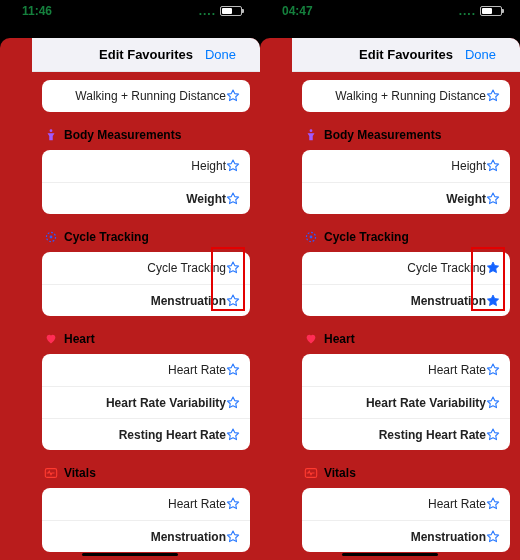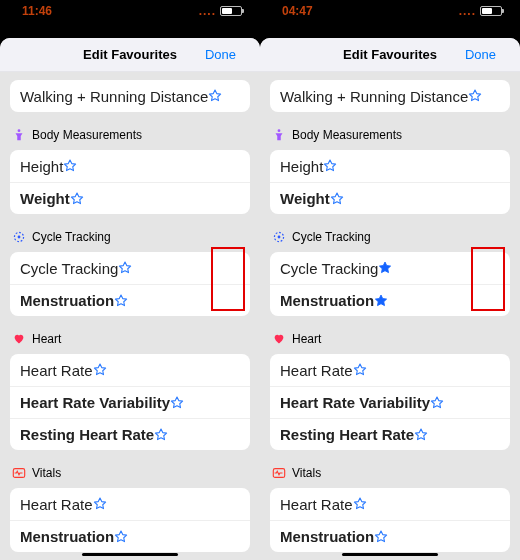--- a/index.html
+++ b/index.html
@@ -1,35 +1,35 @@
 <!DOCTYPE html>
 <html><head>
 <meta charset="utf-8">
 <style>
   * { box-sizing: border-box; margin: 0; padding: 0; font-family: -apple-system, "Helvetica Neue", Arial, sans-serif; }
   html, body { width: 520px; height: 560px; background: #000; overflow: hidden; }
   .stage { position: relative; width: 520px; height: 560px; background: #000; display: flex; }
   .phone { width: 260px; height: 560px; background: #000; display: flex; flex-direction: column; overflow: hidden; }
-  .statusbar { height: 22px; color: #c2410c; display: flex; align-items: center; justify-content: space-between; padding: 0 18px 0 22px; font-size: 12px; font-weight: 600; }
+  .statusbar { height: 22px; color: #15803d; display: flex; align-items: center; justify-content: space-between; padding: 0 18px 0 22px; font-size: 12px; font-weight: 600; }
   .sb-right { display: flex; align-items: center; gap: 4px; }
   .dots { letter-spacing: 1px; font-weight: 700; }
   .battery { position: relative; width: 22px; height: 10px; border: 1px solid #bbb; border-radius: 2px; }
   .battery::after { content: ""; position: absolute; right: -3px; top: 2px; width: 2px; height: 4px; background: #bbb; border-radius: 0 1px 1px 0; }
   .battery .fill { position: absolute; left: 1px; top: 1px; bottom: 1px; width: 50%; background: #fff; border-radius: 1px; }
   .sheet-gap { height: 16px; background: #000; }
-  .sheet { flex: 1; background: #e5e5e5; border-radius: 10px 10px 0 0; overflow: hidden; position: relative; }
+  .sheet { flex: 1; background: #b91c1c; border-radius: 10px 10px 0 0; overflow: hidden; position: relative; padding-left: 32px; }
   .sheet::before { content:""; position:absolute; left:0; right:0; top:-6px; height:6px; background:#666; border-radius:8px 8px 0 0; opacity:.35; }
   .navbar { height: 34px; display: flex; align-items: center; justify-content: center; position: relative; background: #f2f2f7; border-bottom: 1px solid #e5e5ea; }
   .nav-title { font-size: 13px; font-weight: 600; color: #000; }
   .nav-done { position: absolute; right: 24px; font-size: 13px; font-weight: 500; color: #007aff; }
   .content { padding: 0 10px 0 10px; }
   .card { background: #fff; border-radius: 8px; overflow: hidden; margin-top: 6px; }
-  .row { display: flex; align-items: center; justify-content: flex-start; padding: 0 10px; height: 32px; font-size: 15px; color: #222; }
+  .row { display: flex; align-items: center; justify-content: flex-end; padding: 0 10px; height: 32px; font-size: 12px; color: #222; }
   .row + .row { border-top: 1px solid #eee; font-weight: bold; }
-  .section { display: flex; align-items: center; gap: 6px; padding: 16px 2px 2px 2px; font-size: 12px; font-weight: 400; color: #000; }
+  .section { display: flex; align-items: center; gap: 6px; padding: 16px 2px 2px 2px; font-size: 12px; font-weight: 700; color: #000; }
   .sec-icon { width: 14px; height: 14px; display: inline-flex; align-items: center; justify-content: center; }
   .star { width: 14px; height: 14px; display: inline-flex; align-items: center; justify-content: center; }
   .star svg { width: 14px; height: 14px; display: block; }
   .outline path { fill: none; stroke: #2e7dff; stroke-width: 1.3; stroke-linejoin: round; }
   .filled path { fill: #1463ff; stroke: #1463ff; stroke-width: 1; }
   .highlight-box { position: absolute; border: 2px solid #e30000; pointer-events: none; }
   .home-ind { position: absolute; bottom: 4px; left: 50%; transform: translateX(-50%); width: 96px; height: 3px; background: #000; border-radius: 2px; }
   .heart { color: #ff2d55; }
   .purple { color: #a259ff; }
   .vitals { color: #ff3b30; }

